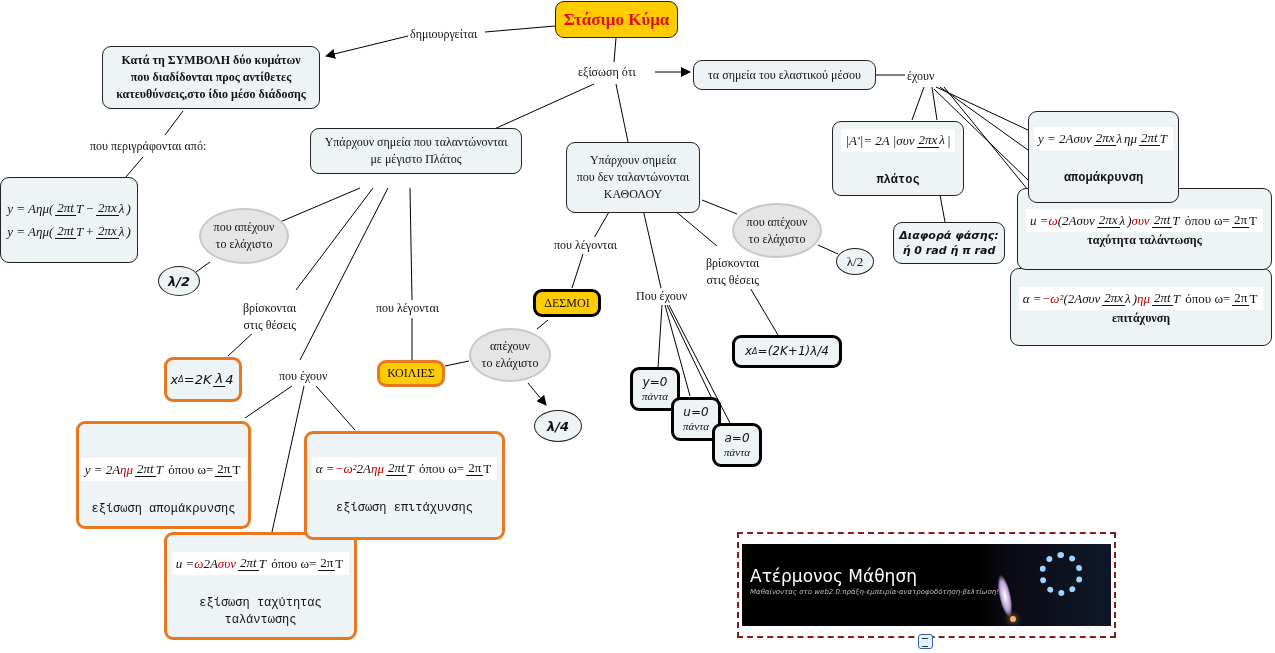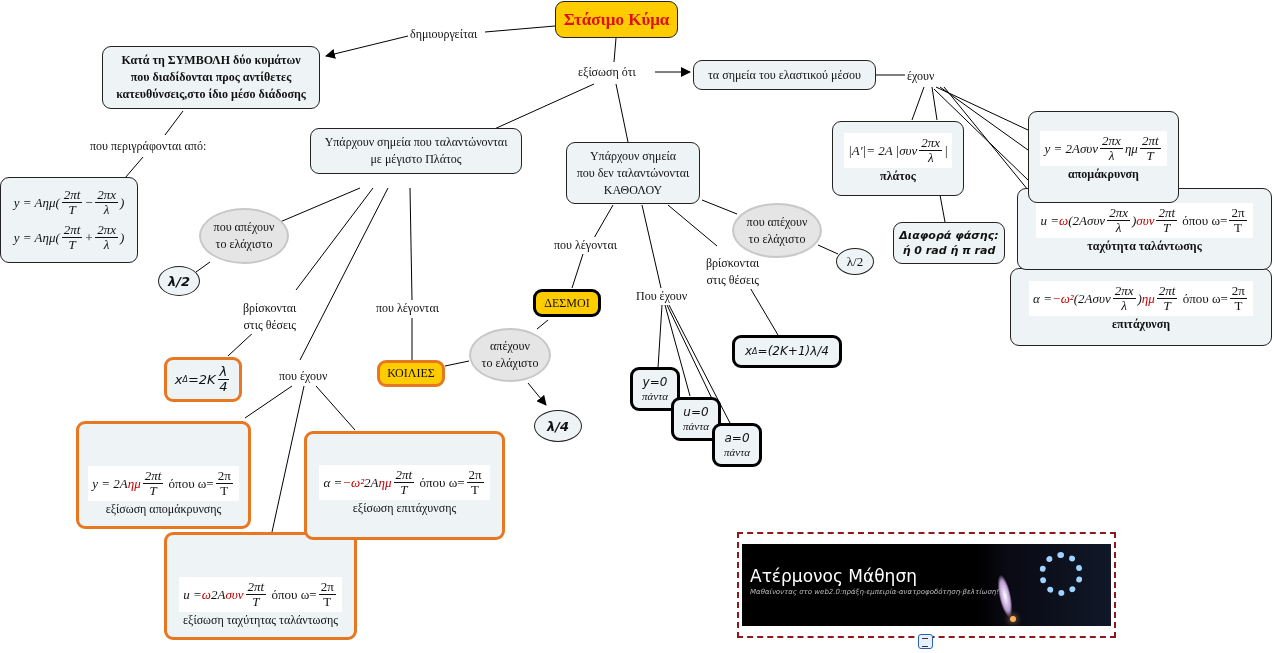--- a/index.html
+++ b/index.html
@@ -8,26 +8,26 @@
   .node{position:absolute;box-sizing:border-box;border:1.5px solid #222;border-radius:9px;background:#eef3f5;display:flex;flex-direction:column;align-items:center;justify-content:center;text-align:center;font-size:12px;line-height:17px;}
   .lbl{position:absolute;font-size:12px;text-align:center;line-height:17px;background:#fff;white-space:nowrap;}
   .title{background:#ffcc00;color:#e01010;font-weight:bold;font-size:17px;}
   .bold{font-weight:bold;}
   .orange{border:3px solid #e87722;}
   .green{border:3px solid #000000;}
   .yellow{background:#ffcc00;}
   .ellipse{position:absolute;box-sizing:border-box;border:2px solid #c8c8c8;border-radius:50%;background:#e5e5e5;display:flex;align-items:center;justify-content:center;text-align:center;font-size:12px;line-height:17px;}
   .oval{position:absolute;box-sizing:border-box;border:1.5px solid #222;border-radius:50%;background:#eef3f5;display:flex;align-items:center;justify-content:center;font-size:13px;}
   .formula{background:#fff;font-family:"Liberation Serif",serif;font-style:italic;font-size:13px;padding:3px 4px;white-space:nowrap;display:flex;align-items:center;}
-  .frac{display:inline-flex;flex-direction:column;align-items:center;vertical-align:middle;margin:0 2px;line-height:14px;justify-content:space-between;}
+  .frac{display:inline-flex;align-items:center;vertical-align:middle;margin:0 2px;line-height:14px;justify-content:space-between;}
   .frac .num{border-bottom:1px solid #111;padding:0 2px;}
   .red{color:#c00000;}
   .up{font-style:normal;}
   .sans{font-family:"DejaVu Sans","Liberation Sans",sans-serif;font-style:italic;}
-  .cap{font-size:12px;margin-top:0;}
+  .cap{font-size:12px;margin-top:20px;font-family:Liberation Mono, monospace;}
   .banner{position:absolute;left:737px;top:532px;width:379px;height:106px;border:2px dashed #8b1a1a;box-sizing:border-box;}
   .banner-img{position:absolute;left:3px;top:10px;right:3px;bottom:10px;background:linear-gradient(90deg,#000 0%,#000 64%,#0a0a14 72%,#101828 100%);overflow:hidden;}
   .banner-title{position:absolute;left:8px;top:22px;color:#fff;font-family:"DejaVu Sans",sans-serif;font-size:17px;}
   .banner-sub{position:absolute;left:8px;top:44px;color:#bbb;font-family:"DejaVu Sans",sans-serif;font-size:7px;font-style:italic;}
   .galaxy1{position:absolute;right:28px;top:8px;width:44px;height:44px;border-radius:50%;border:6px dotted #9fd3ff;box-sizing:border-box;}
   .galaxy2{position:absolute;right:100px;top:30px;width:12px;height:44px;border-radius:50%;background:radial-gradient(#fff,#b99ad0 50%,transparent 70%);transform:rotate(-12deg);}
   .star{position:absolute;right:95px;bottom:4px;width:6px;height:6px;border-radius:50%;background:#ffb060;box-shadow:0 0 6px #ffb060;}
   .doc-icon{position:absolute;left:918px;top:634px;width:15px;height:15px;border:1.5px solid #2a62b8;border-radius:3px;background:#e8f0ff;box-sizing:border-box;}
   .doc-icon:after{content:"";position:absolute;left:3px;top:3px;width:6px;height:7px;border-top:1px solid #333;border-bottom:1px solid #333;}
 </style>
@@ -117,21 +117,21 @@
         <span>T</span>
       </span> + <span class="frac">
         <span class="num">2πx</span>
         <span>λ</span>
       </span>)</div>
 </div>
 
 <div class="node" style="left:310px;top:128px;width:212px;height:46px;white-space:pre-line;"><span>Υπάρχουν σημεία που ταλαντώνονται
 με μέγιστο Πλάτος</span></div>
 
-<div class="node" style="left:566px;top:142px;width:134px;height:62px;white-space:pre-line;"><span>Υπάρχουν σημεία
+<div class="node" style="left:566px;top:142px;width:134px;height:71px;white-space:pre-line;"><span>Υπάρχουν σημεία
 που δεν ταλαντώνονται
 ΚΑΘΟΛΟΥ</span></div>
 
 <div class="node" style="left:832px;top:121px;width:132px;height:75px;">
   <div class="formula">|A'|= 2A |συν <span class="frac">
         <span class="num">2πx</span>
         <span>λ</span>
       </span>|</div>
   <div class="bold cap">πλάτος</div>
 </div>

